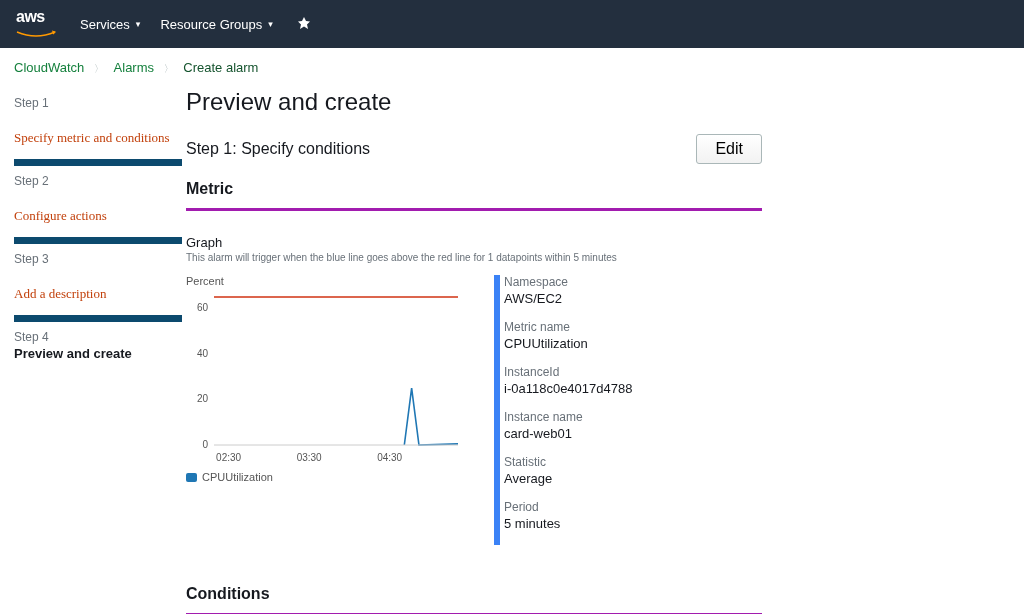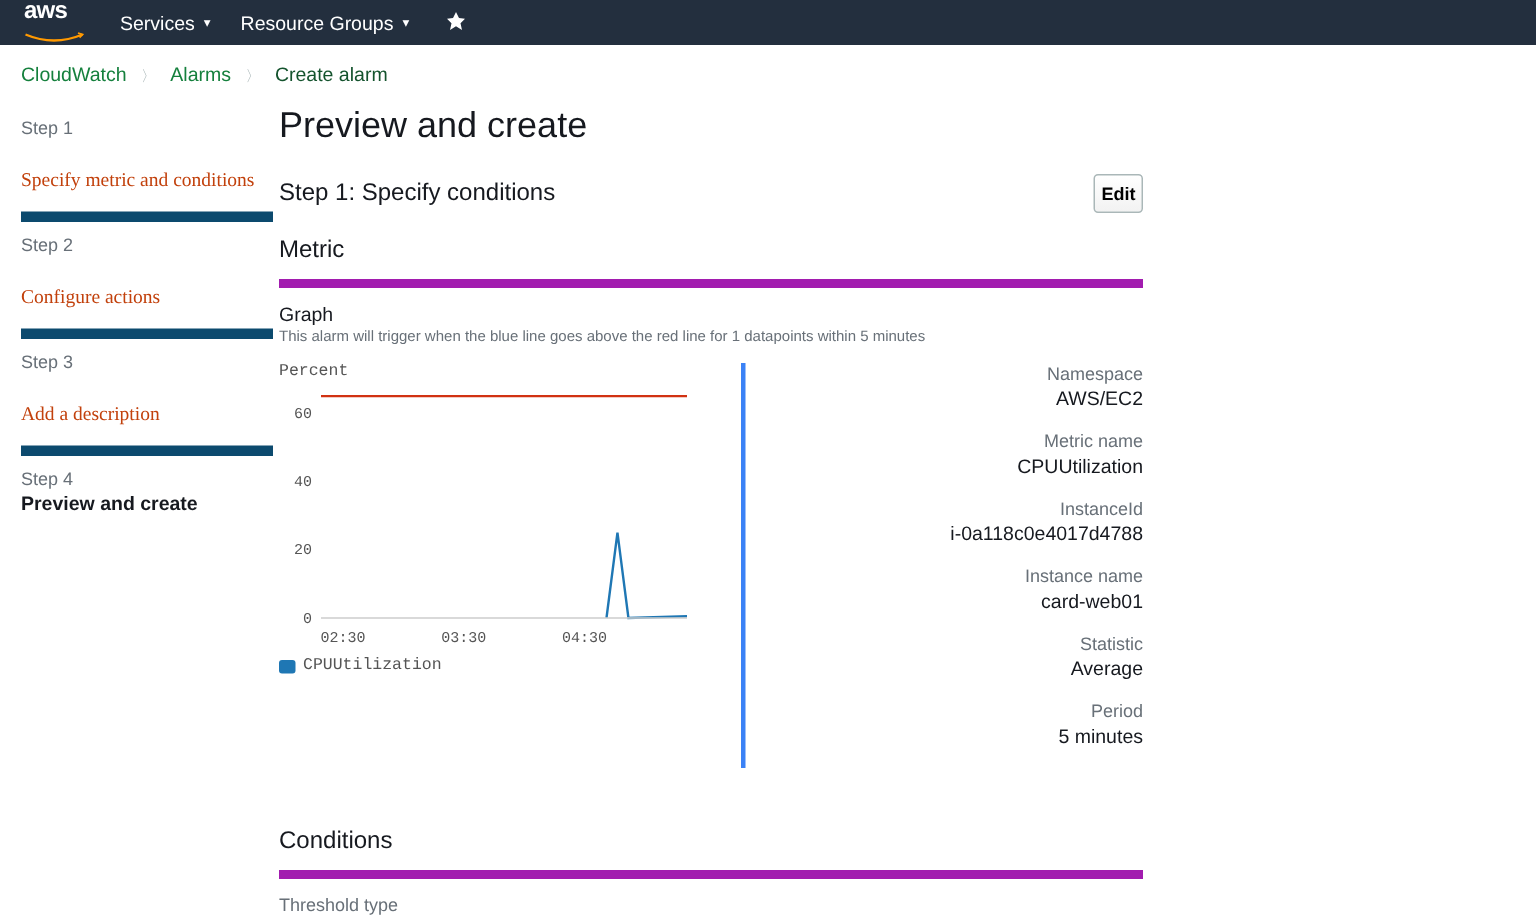--- a/index.html
+++ b/index.html
@@ -1,19 +1,19 @@
 <!DOCTYPE html>
 <html><head>
   <meta charset="utf-8">
   <style>
     * { margin: 0; padding: 0; box-sizing: border-box; }
     body { font-family: "Amazon Ember", "Helvetica Neue", Arial, sans-serif; font-size: 13px; color: #16191f; background: #fff; }
     
     
-    .topnav { background: #232f3e; color: #fff; height: 30px; display: flex; align-items: center; padding: 0 16px; }
+    .topnav { background: #232f3e; color: #fff; height: 48px; display: flex; align-items: center; padding: 0 16px; }
     .aws-logo { display: flex; align-items: center; margin-right: 24px; }
     .aws-logo-text { font-size: 16px; font-weight: bold; letter-spacing: -0.5px; }
     .aws-smile { width: 40px; height: 8px; margin-top: 2px; }
     .topnav-item { display: flex; align-items: center; margin-right: 20px; cursor: pointer; font-size: 13px; }
     .topnav-item .caret { margin-left: 6px; font-size: 9px; }
     .topnav-pin { margin-left: 4px; font-size: 14px; }
     
     
     .breadcrumb { padding: 12px 14px; font-size: 13px; }
     .breadcrumb a { color: #15803d; text-decoration: none; }
@@ -25,35 +25,35 @@
     .sidebar { width: 168px; flex-shrink: 0; }
     .step-block { padding: 8px 0 12px 0; border-bottom: 7px solid #0c4a6e; }
     .step-label { color: #687078; font-size: 12px; }
     .step-link { color: #c2410c; font-size: 13px; text-decoration: none; display: block; margin-top: 20px; line-height: 1.3; font-family: Liberation Serif, serif; }
     .step-current { color: #16191f; font-weight: bold; font-size: 13px; margin-top: 2px; line-height: 1.3; }
     
     .main { flex: 1; padding-left: 4px; max-width: 580px; }
     .page-title { font-size: 24px; font-weight: 400; color: #16191f; margin-bottom: 18px; }
     .step-header { display: flex; align-items: center; justify-content: space-between; margin-bottom: 16px; gap: 47px; }
     .step-header h2 { font-size: 16px; font-weight: 400; }
-    .edit-btn { background: linear-gradient(#fff, #f2f2f2); border: 1px solid #aab7b8; border-radius: 3px; padding: 5px 4px; font-size: 12px; font-weight: bold; cursor: pointer; }
+    .edit-btn { background: linear-gradient(#fff, #f2f2f2); border: 1px solid #aab7b8; border-radius: 3px; padding: 5px 18px; font-size: 16px; font-weight: normal; cursor: pointer; }
     
-    .section-title { font-size: 16px; font-weight: normal; color: #16191f; padding-bottom: 10px; border-bottom: 6px solid #a21caf; margin-bottom: 10px; }
+    .section-title { font-size: 16px; font-weight: bold; color: #16191f; padding-bottom: 10px; border-bottom: 3px solid #a21caf; margin-bottom: 24px; }
     .graph-label { font-size: 13px; color: #16191f; margin-bottom: 2px; }
     .graph-desc { font-size: 10px; color: #687078; margin-bottom: 12px; }
     
     .graph-row { display: flex; gap: 28px; margin-bottom: 40px; }
-    .chart-col { width: 280px; font-family: Liberation Mono, monospace; }
+    .chart-col { width: 280px; }
     .y-unit { font-size: 11px; color: #555; margin-bottom: 8px; }
     .chart-area { position: relative; height: 170px; }
     .chart-svg { width: 100%; height: 100%; }
     .legend { display: flex; align-items: center; margin-top: 6px; font-size: 11px; color: #555; }
     .legend-swatch { width: 11px; height: 9px; background: #1f77b4; border-radius: 2px; margin-right: 5px; }
     
-    .meta-col { flex: 1; border-left: 3px solid #3b82f6; padding-left: 4px; font-size: 13px; text-align: right; }
+    .meta-col { flex: 1; border-left: 6px solid #3b82f6; padding-left: 4px; font-size: 13px; }
     .meta-item { margin-bottom: 14px; }
     .meta-label { color: #687078; font-size: 12px; margin-bottom: 2px; }
     .meta-value { color: #16191f; }
     
     .conditions-block { margin-top: 20px; }
     .cond-label { color: #687078; font-size: 12px; margin-top: 8px; margin-bottom: 2px; }
     .cond-value { color: #16191f; font-size: 13px; }
   </style>
 </head>
 <body>

